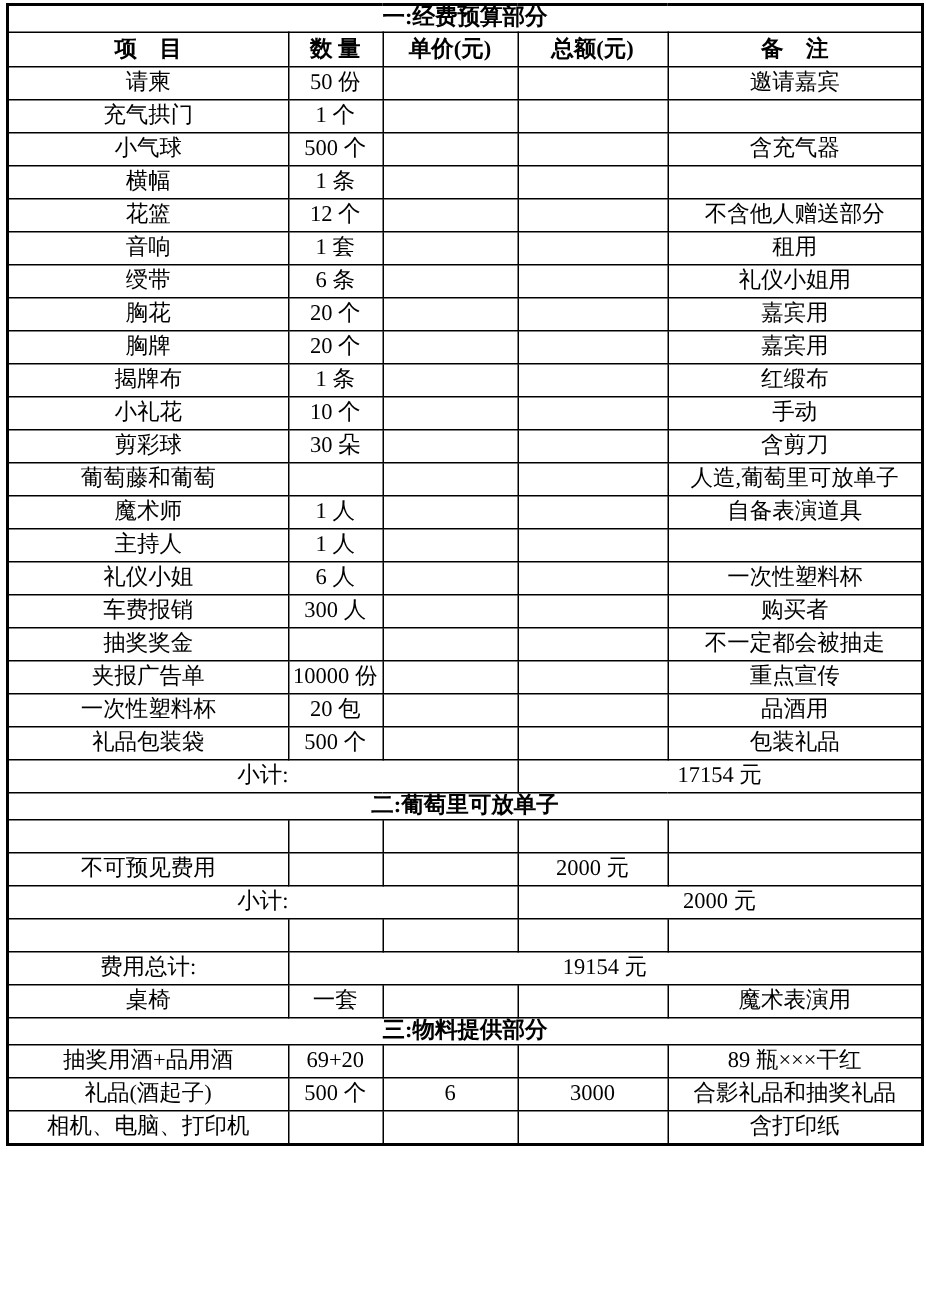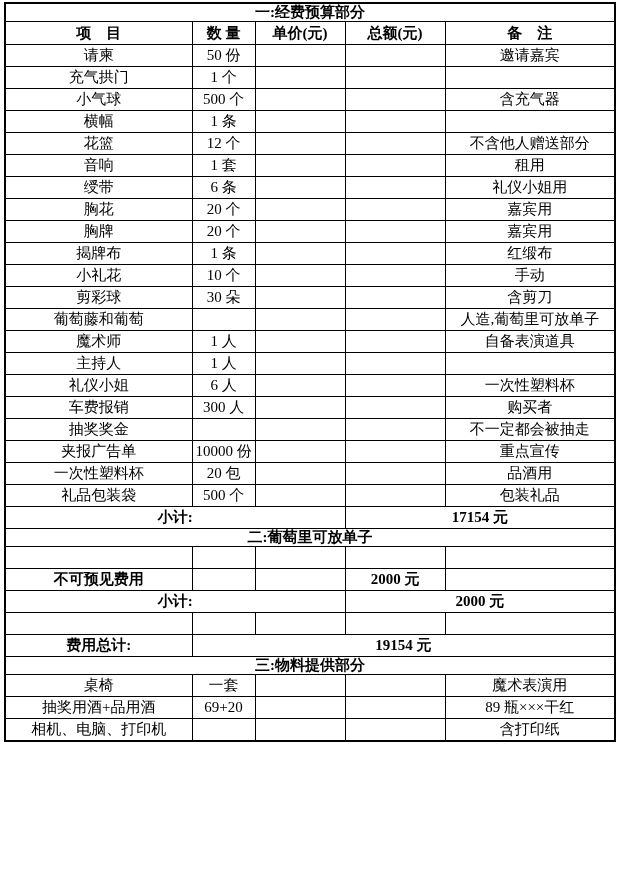--- a/index.html
+++ b/index.html
@@ -5,21 +5,21 @@
   html,body{margin:0;padding:0;background:#ffffff;}
   body{width:617px;height:869px;overflow:hidden;
        font-family:"Liberation Serif","DejaVu Serif",serif;color:#000;}
   table.budget{border-collapse:collapse;table-layout:fixed;
        width:610px;margin:2px 0 0 4px;border:2px solid #000;}
   td{border:1px solid #000;padding:0;height:21px;line-height:21px;
      text-align:center;vertical-align:middle;font-size:15px;
      white-space:nowrap;overflow:hidden;}
   td.head{font-weight:bold;height:22px;line-height:22px;}
   td.section{font-weight:bold;height:17px;line-height:17px;}
-  td.bold{font-weight:bold;}
+  td.bold{font-weight:normal;}
   col.c1{width:187px;} col.c2{width:63px;} col.c3{width:90px;}
   col.c4{width:100px;} col.c5{width:170px;}
 </style>
 </head>
 <body>
 
 <table class="budget">
   <colgroup>
     <col class="c1">
       <col class="c2">
@@ -215,35 +215,42 @@
         <td></td>
         <td></td>
         <td></td>
         <td></td>
       </tr>
       <tr>
         <td colspan="1" class="bold">费用总计:</td>
         <td colspan="4" class="bold">19154 元</td>
       </tr>
       <tr>
-        <td colspan="5" class="section">三:物料提供部分</td>
-      </tr>
-      <tr>
         <td>桌椅</td>
         <td>一套</td>
         <td></td>
         <td></td>
         <td>魔术表演用</td>
       </tr>
       <tr>
+        <td colspan="5" class="section">三:物料提供部分</td>
+      </tr>
+      <tr>
         <td>抽奖用酒+品用酒</td>
         <td>69+20</td>
         <td></td>
         <td></td>
         <td>89 瓶×××干红</td>
+      </tr>
+      <tr>
+        <td>礼品(酒起子)</td>
+        <td>500 个</td>
+        <td>6</td>
+        <td>3000</td>
+        <td>合影礼品和抽奖礼品</td>
       </tr>
       <tr>
         <td>相机、电脑、打印机</td>
         <td></td>
         <td></td>
         <td></td>
         <td>含打印纸</td>
       </tr>
     </tbody>
 </table>

